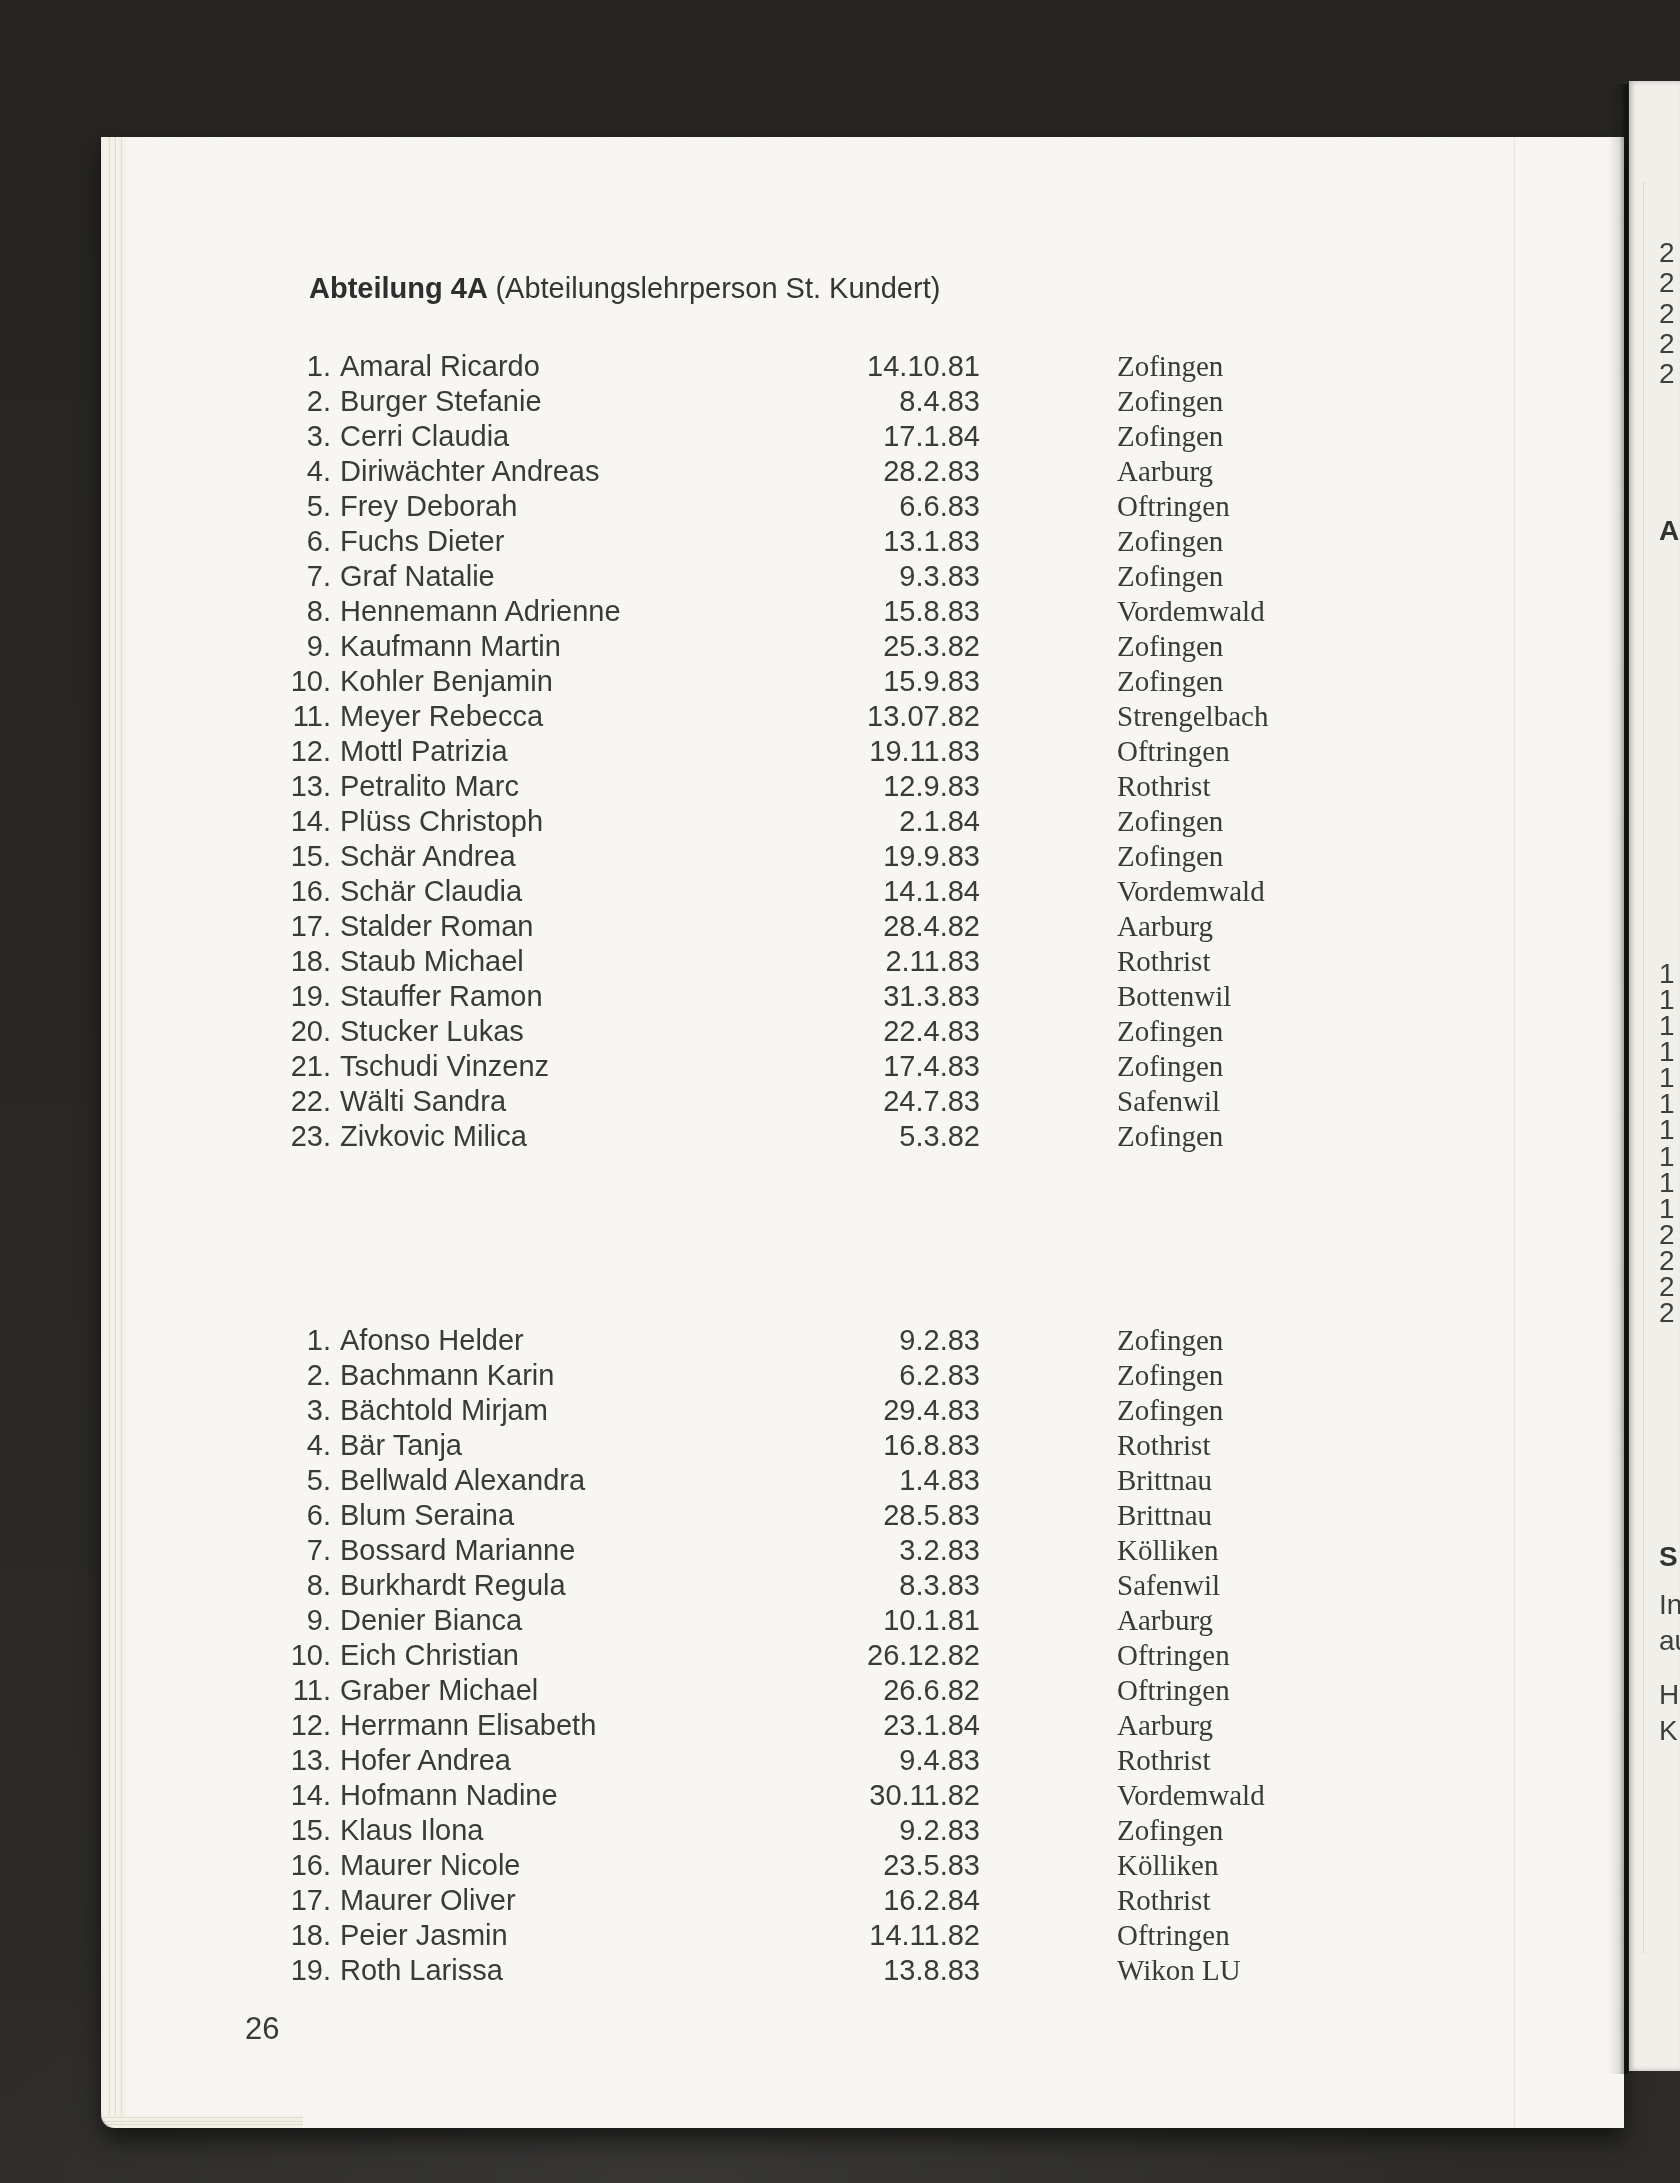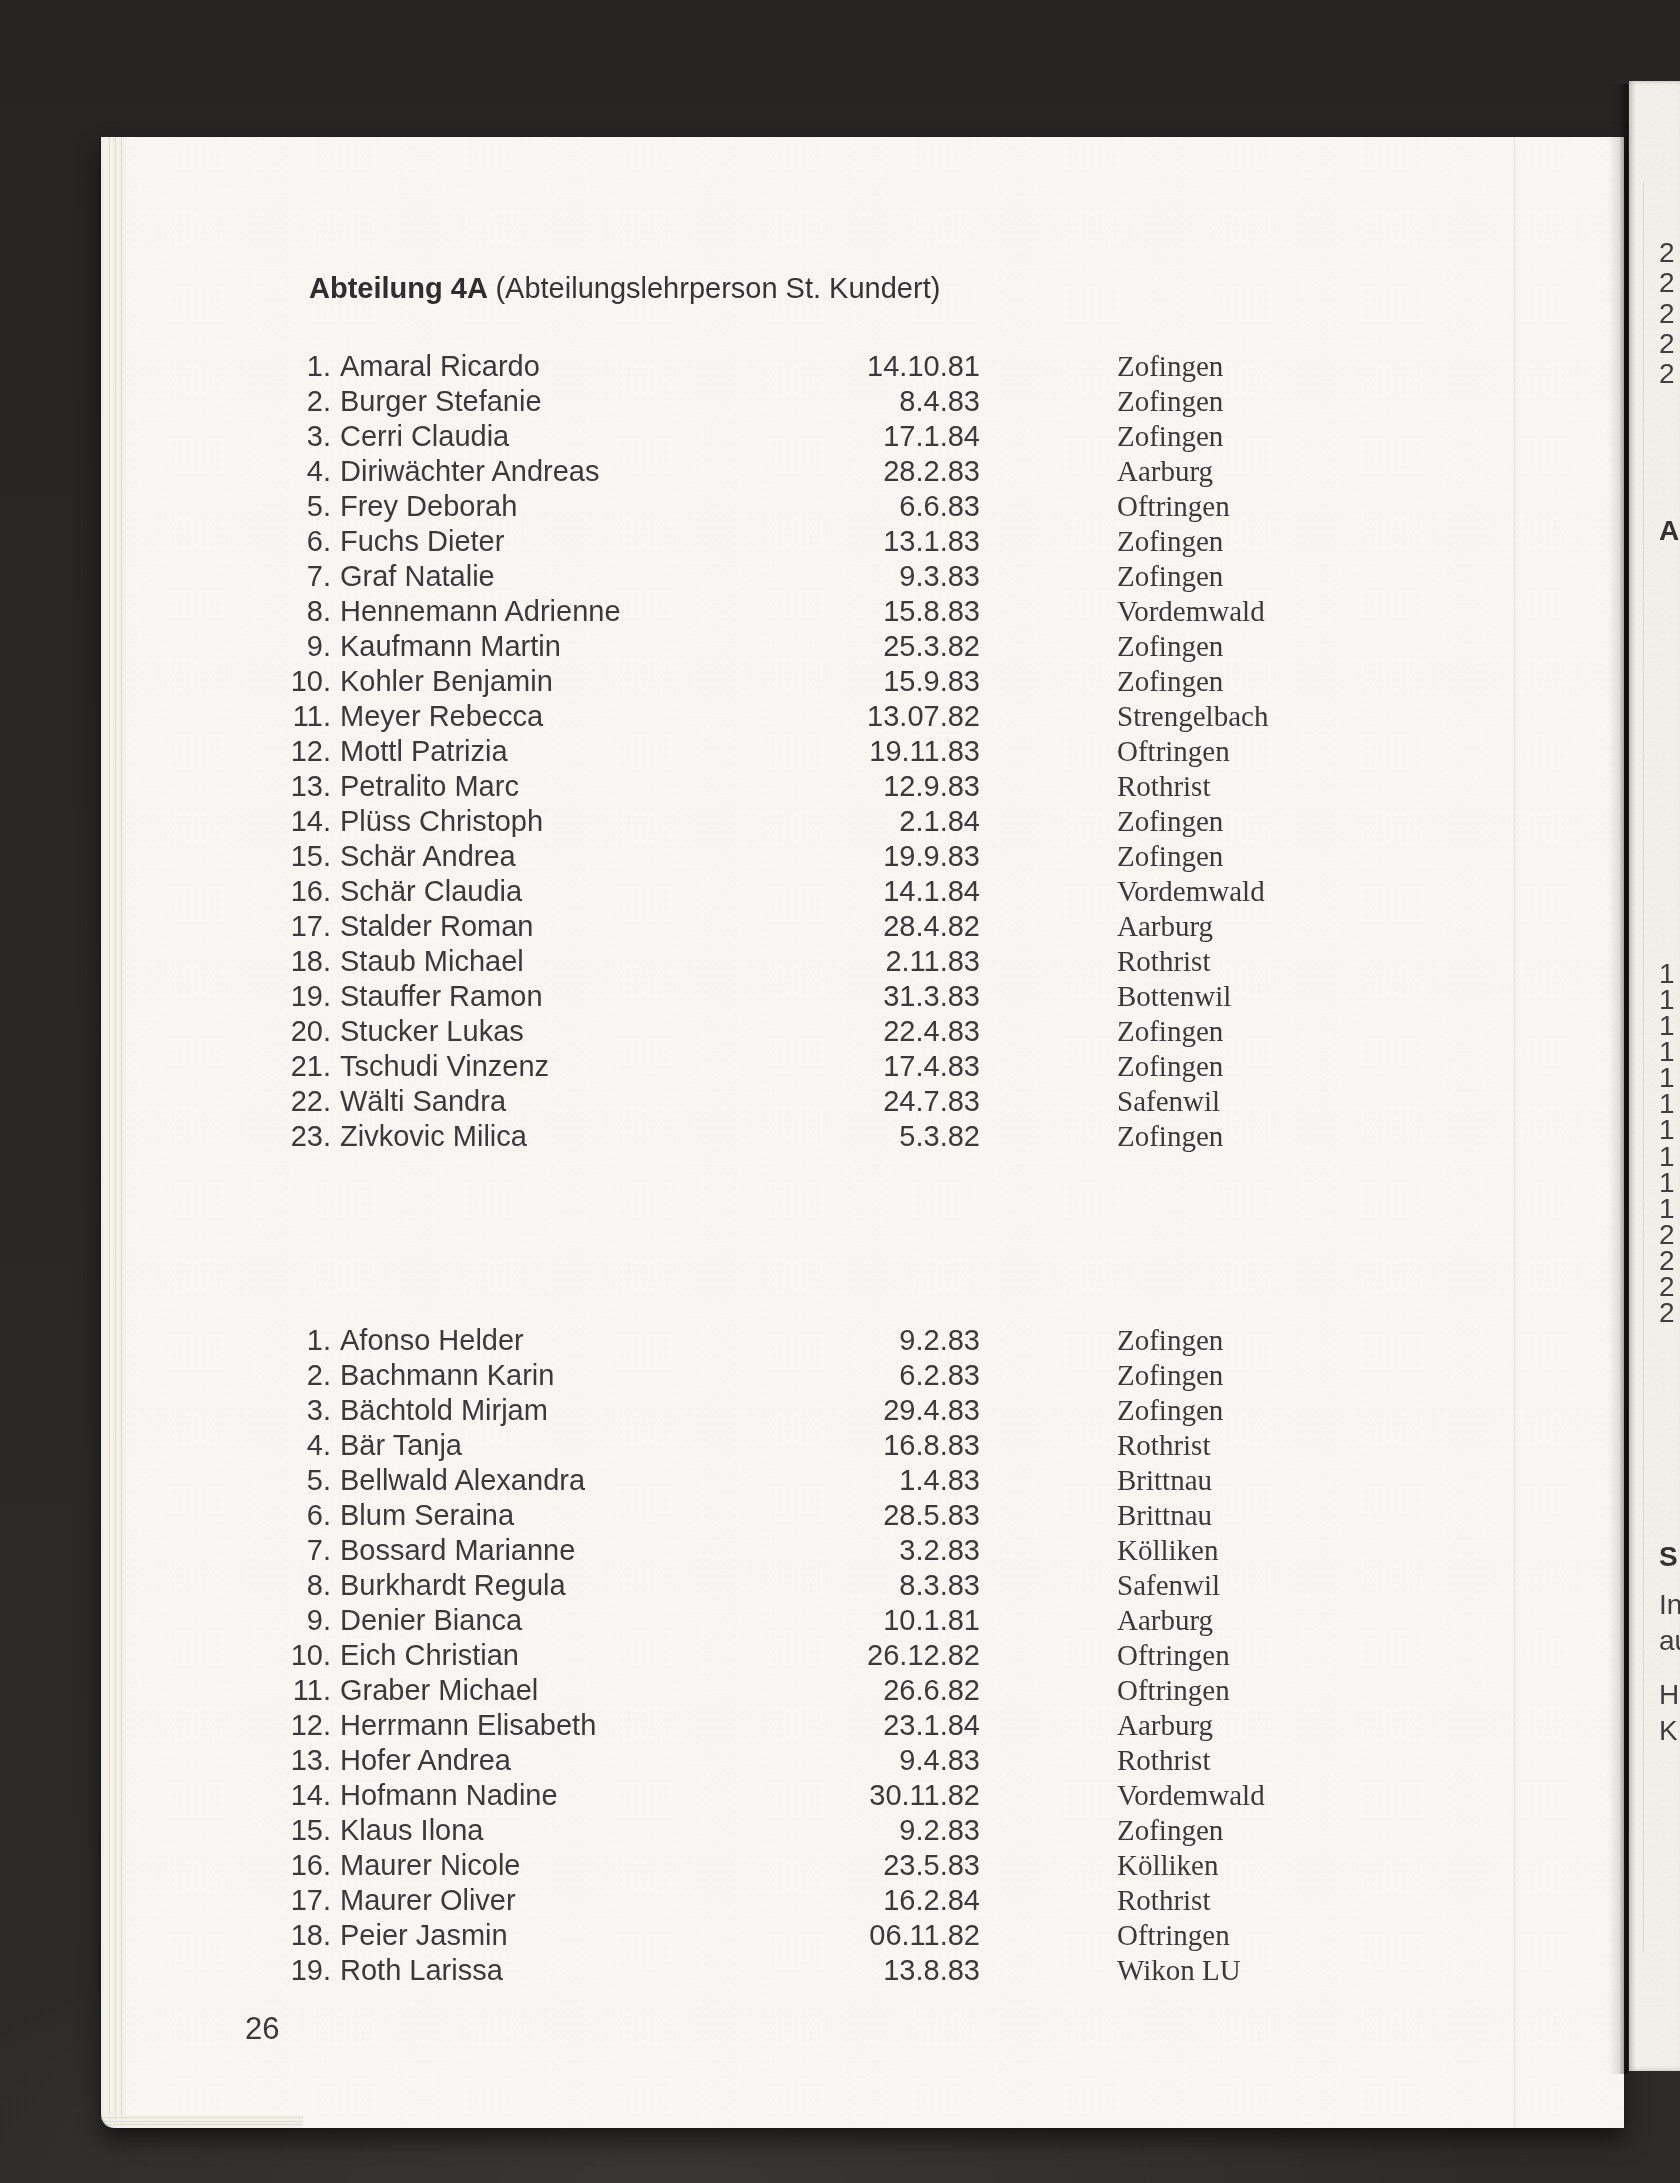--- a/index.html
+++ b/index.html
@@ -431,21 +431,21 @@
         <div class="row" style="top: 1746px;">
           <span class="nr">17.</span>
           <span class="name">Maurer Oliver</span>
           <span class="date">16.2.84</span>
           <span class="town">Rothrist</span>
         </div>
 
         <div class="row" style="top: 1781px;">
           <span class="nr">18.</span>
           <span class="name">Peier Jasmin</span>
-          <span class="date">06.11.82</span>
+          <span class="date">14.11.82</span>
           <span class="town">Oftringen</span>
         </div>
 
         <div class="row" style="top: 1816px;">
           <span class="nr">19.</span>
           <span class="name">Roth Larissa</span>
           <span class="date">13.8.83</span>
           <span class="town">Wikon LU</span>
         </div>
       </div>

